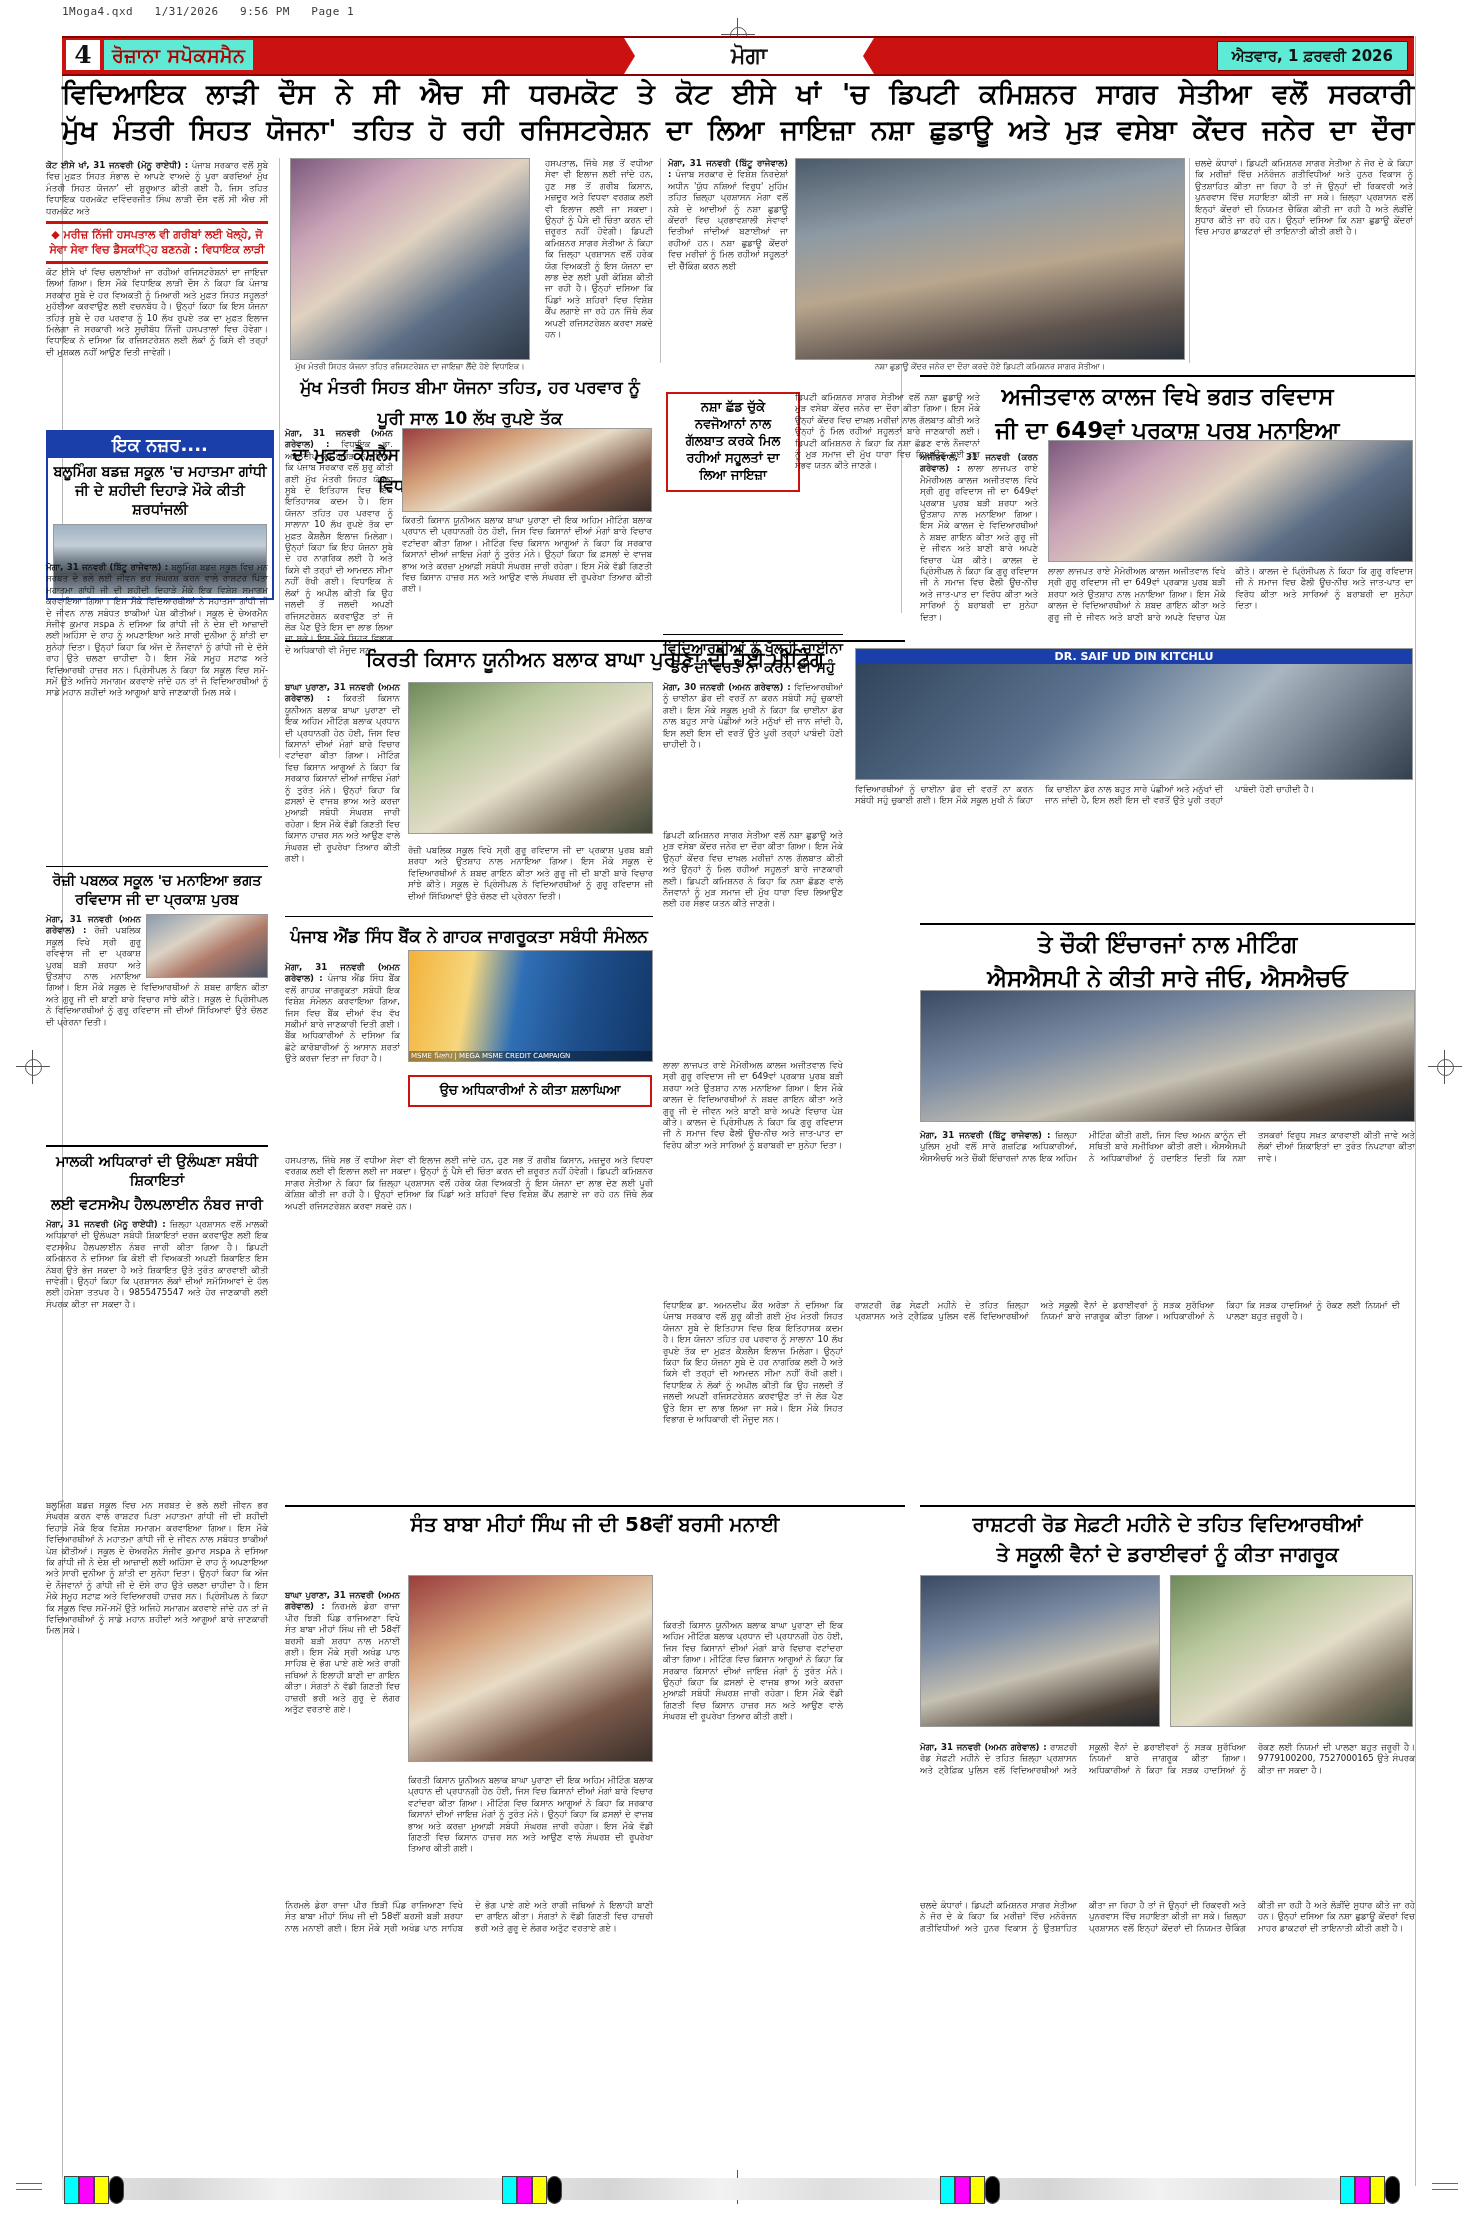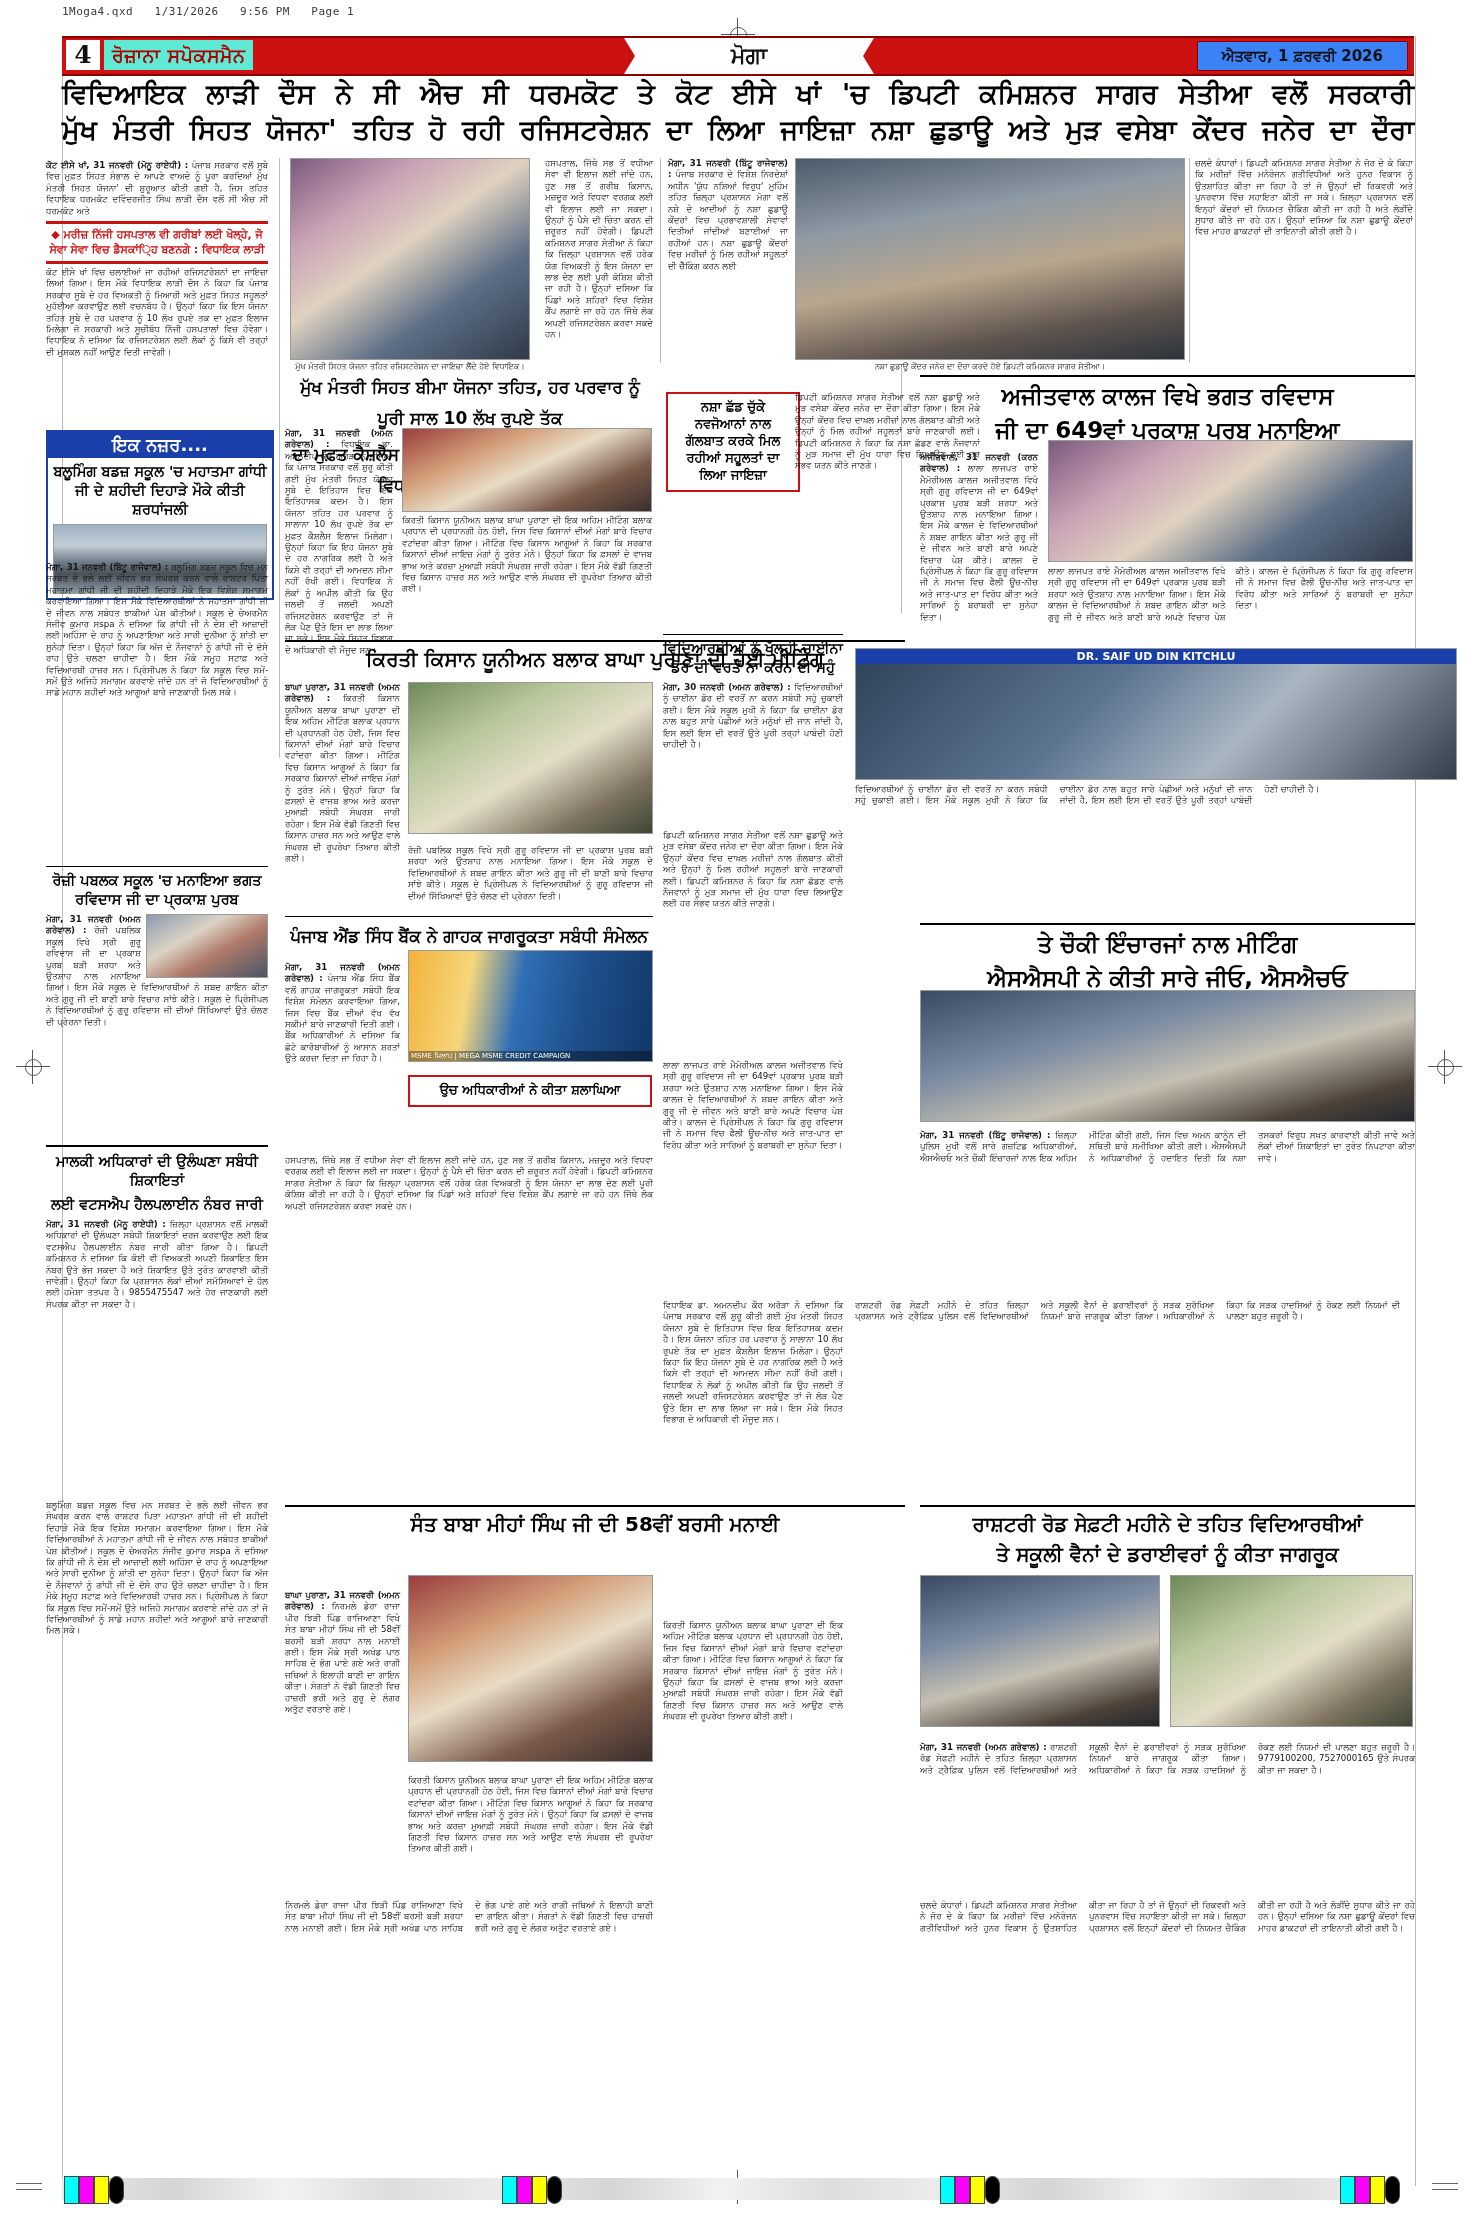--- a/index.html
+++ b/index.html
@@ -102,22 +102,22 @@
   }
   .mast-center::before, .mast-center::after {
     content: ""; position: absolute; top: 0;
     border-top: 18px solid transparent;
     border-bottom: 18px solid transparent;
   }
   .mast-center::before { left: 0;  border-left: 11px solid #cc1111; }
   .mast-center::after  { right: 0; border-right: 11px solid #cc1111; }
   .mast-date {
     position: absolute; right: 6px; top: 3px;
-    height: 28px; padding: 0 24px;
-    background: #3b82f6;
+    height: 28px; padding: 0 14px;
+    background: #5eead4;
     border: 1px solid #8c0000;
     color: #111;
     font-weight: bold; font-size: 15px; line-height: 28px;
   }
 
   
   .lead-head {
     position: absolute;
     left: 62px; top: 76px;
     width: 1352px;
@@ -468,21 +468,21 @@
 
   <div class="col" style="left:663px; top:630px; width:180px;">
     <div class="rule-thin"></div>
     <h2 class="sec-head sm">ਵਿਦਿਆਰਥੀਆਂ ਨੂੰ ਖੁੱਲ੍ਹੀ ਚਾਈਨਾ ਡੋਰ ਦੀ ਵਰਤੋਂ ਨਾ ਕਰਨ ਦੀ ਸਹੁੰ</h2>
     <div class="body-text">
       <span class="dateline">ਮੋਗਾ, 30 ਜਨਵਰੀ (ਅਮਨ ਗਰੇਵਾਲ) :</span>
       <span>ਵਿਦਿਆਰਥੀਆਂ ਨੂੰ ਚਾਈਨਾ ਡੋਰ ਦੀ ਵਰਤੋਂ ਨਾ ਕਰਨ ਸਬੰਧੀ ਸਹੁੰ ਚੁਕਾਈ ਗਈ। ਇਸ ਮੌਕੇ ਸਕੂਲ ਮੁਖੀ ਨੇ ਕਿਹਾ ਕਿ ਚਾਈਨਾ ਡੋਰ ਨਾਲ ਬਹੁਤ ਸਾਰੇ ਪੰਛੀਆਂ ਅਤੇ ਮਨੁੱਖਾਂ ਦੀ ਜਾਨ ਜਾਂਦੀ ਹੈ, ਇਸ ਲਈ ਇਸ ਦੀ ਵਰਤੋਂ ਉਤੇ ਪੂਰੀ ਤਰ੍ਹਾਂ ਪਾਬੰਦੀ ਹੋਣੀ ਚਾਹੀਦੀ ਹੈ।</span>
     </div>
   </div>
 
-  <div class="col" style="left:855px; top:648px; width:602px;">
+  <div class="col" style="left:855px; top:648px; width:558px;">
     <div class="photo ph-e" style="height:130px;">
       <div class="ph-cap" style="top:0; bottom:auto; background:#1b3faa; text-align:center; font-size:11px; font-weight:bold;">DR. SAIF UD DIN KITCHLU</div>
     </div>
     <div class="body-text" style="margin-top:4px; column-count:3; column-gap:12px;">ਵਿਦਿਆਰਥੀਆਂ ਨੂੰ ਚਾਈਨਾ ਡੋਰ ਦੀ ਵਰਤੋਂ ਨਾ ਕਰਨ ਸਬੰਧੀ ਸਹੁੰ ਚੁਕਾਈ ਗਈ। ਇਸ ਮੌਕੇ ਸਕੂਲ ਮੁਖੀ ਨੇ ਕਿਹਾ ਕਿ ਚਾਈਨਾ ਡੋਰ ਨਾਲ ਬਹੁਤ ਸਾਰੇ ਪੰਛੀਆਂ ਅਤੇ ਮਨੁੱਖਾਂ ਦੀ ਜਾਨ ਜਾਂਦੀ ਹੈ, ਇਸ ਲਈ ਇਸ ਦੀ ਵਰਤੋਂ ਉਤੇ ਪੂਰੀ ਤਰ੍ਹਾਂ ਪਾਬੰਦੀ ਹੋਣੀ ਚਾਹੀਦੀ ਹੈ।</div>
   </div>
 
   <div class="col" style="left:920px; top:918px; width:495px;">
     <div class="rule-thick"></div>
     <h2 class="sec-head big">ਤੇ ਚੌਕੀ ਇੰਚਾਰਜਾਂ ਨਾਲ ਮੀਟਿੰਗ</h2>
     <h2 class="sec-head big">ਐਸਐਸਪੀ ਨੇ ਕੀਤੀ ਸਾਰੇ ਜੀਓ, ਐਸਐਚਓ</h2>

